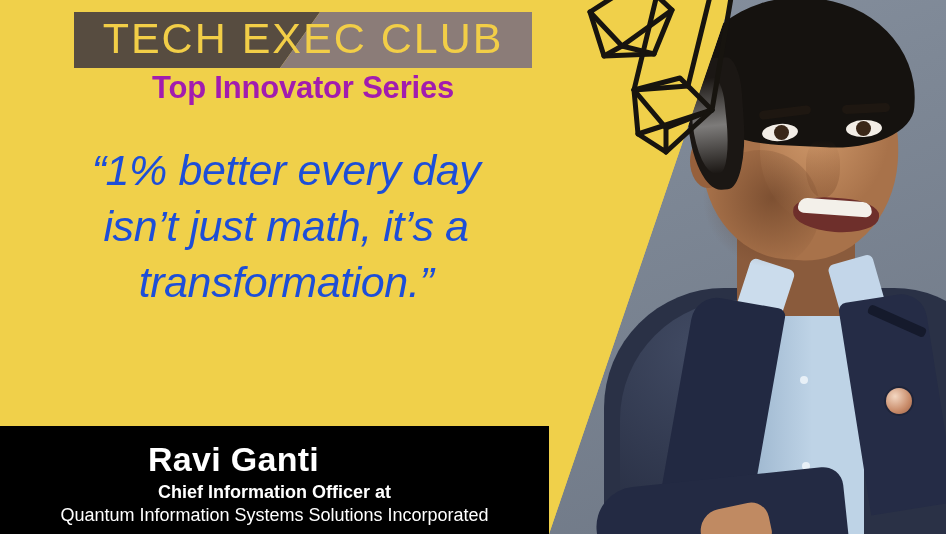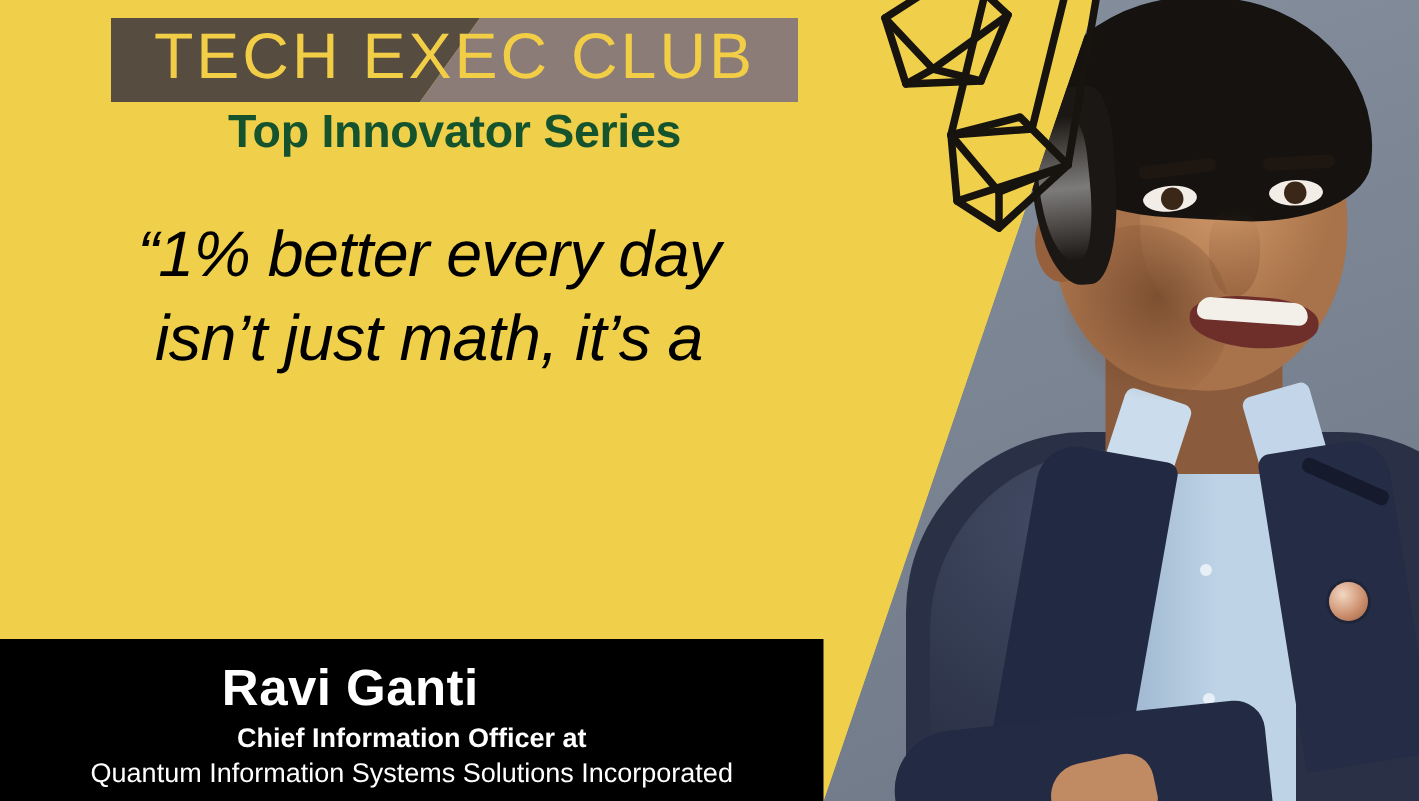--- a/index.html
+++ b/index.html
@@ -176,29 +176,29 @@
     position:absolute;inset:0;
     display:flex;align-items:center;justify-content:center;
     color:#F2CE47;
     font-size:43px;letter-spacing:2px;line-height:1;
     padding-bottom:3px;
     white-space:nowrap;
   }
 
   .series{
     position:absolute;left:74px;top:70px;width:458px;
-    text-align:center;color:#14532d;
+    text-align:center;color:#a21caf;
     font-size:31px;font-weight:bold;letter-spacing:-.2px;
     white-space:nowrap;
   }
 
   
   .quote{
     position:absolute;left:16px;top:143px;width:540px;
-    text-align:center;color:#000000;
+    text-align:center;color:#1d4ed8;
     font-size:43px;font-style:italic;line-height:1.30;
     font-weight:300;
     letter-spacing:-.4px;
   }
 
   
   .footer{
     position:absolute;left:0;top:426px;width:946px;height:108px;
     background:#000;
     clip-path:polygon(0 0, 549px 0, 549px 108px, 0 108px);
@@ -283,20 +283,21 @@
     <div class="banner-dark"></div>
     <div class="banner-light"></div>
     <div class="banner-text">TECH EXEC CLUB</div>
   </div>
 
   <div class="series">Top Innovator Series</div>
 
   <div class="quote">
     <div>“1% better every day</div>
     <div>isn’t just math, it’s a</div>
+    <div>transformation.”</div>
   </div>
 
   <div class="footer">
     <div class="f-name">Ravi Ganti</div>
     <div class="f-role">Chief Information Officer at</div>
     <div class="f-org">Quantum Information Systems Solutions Incorporated</div>
   </div>
 
 </div>
 

